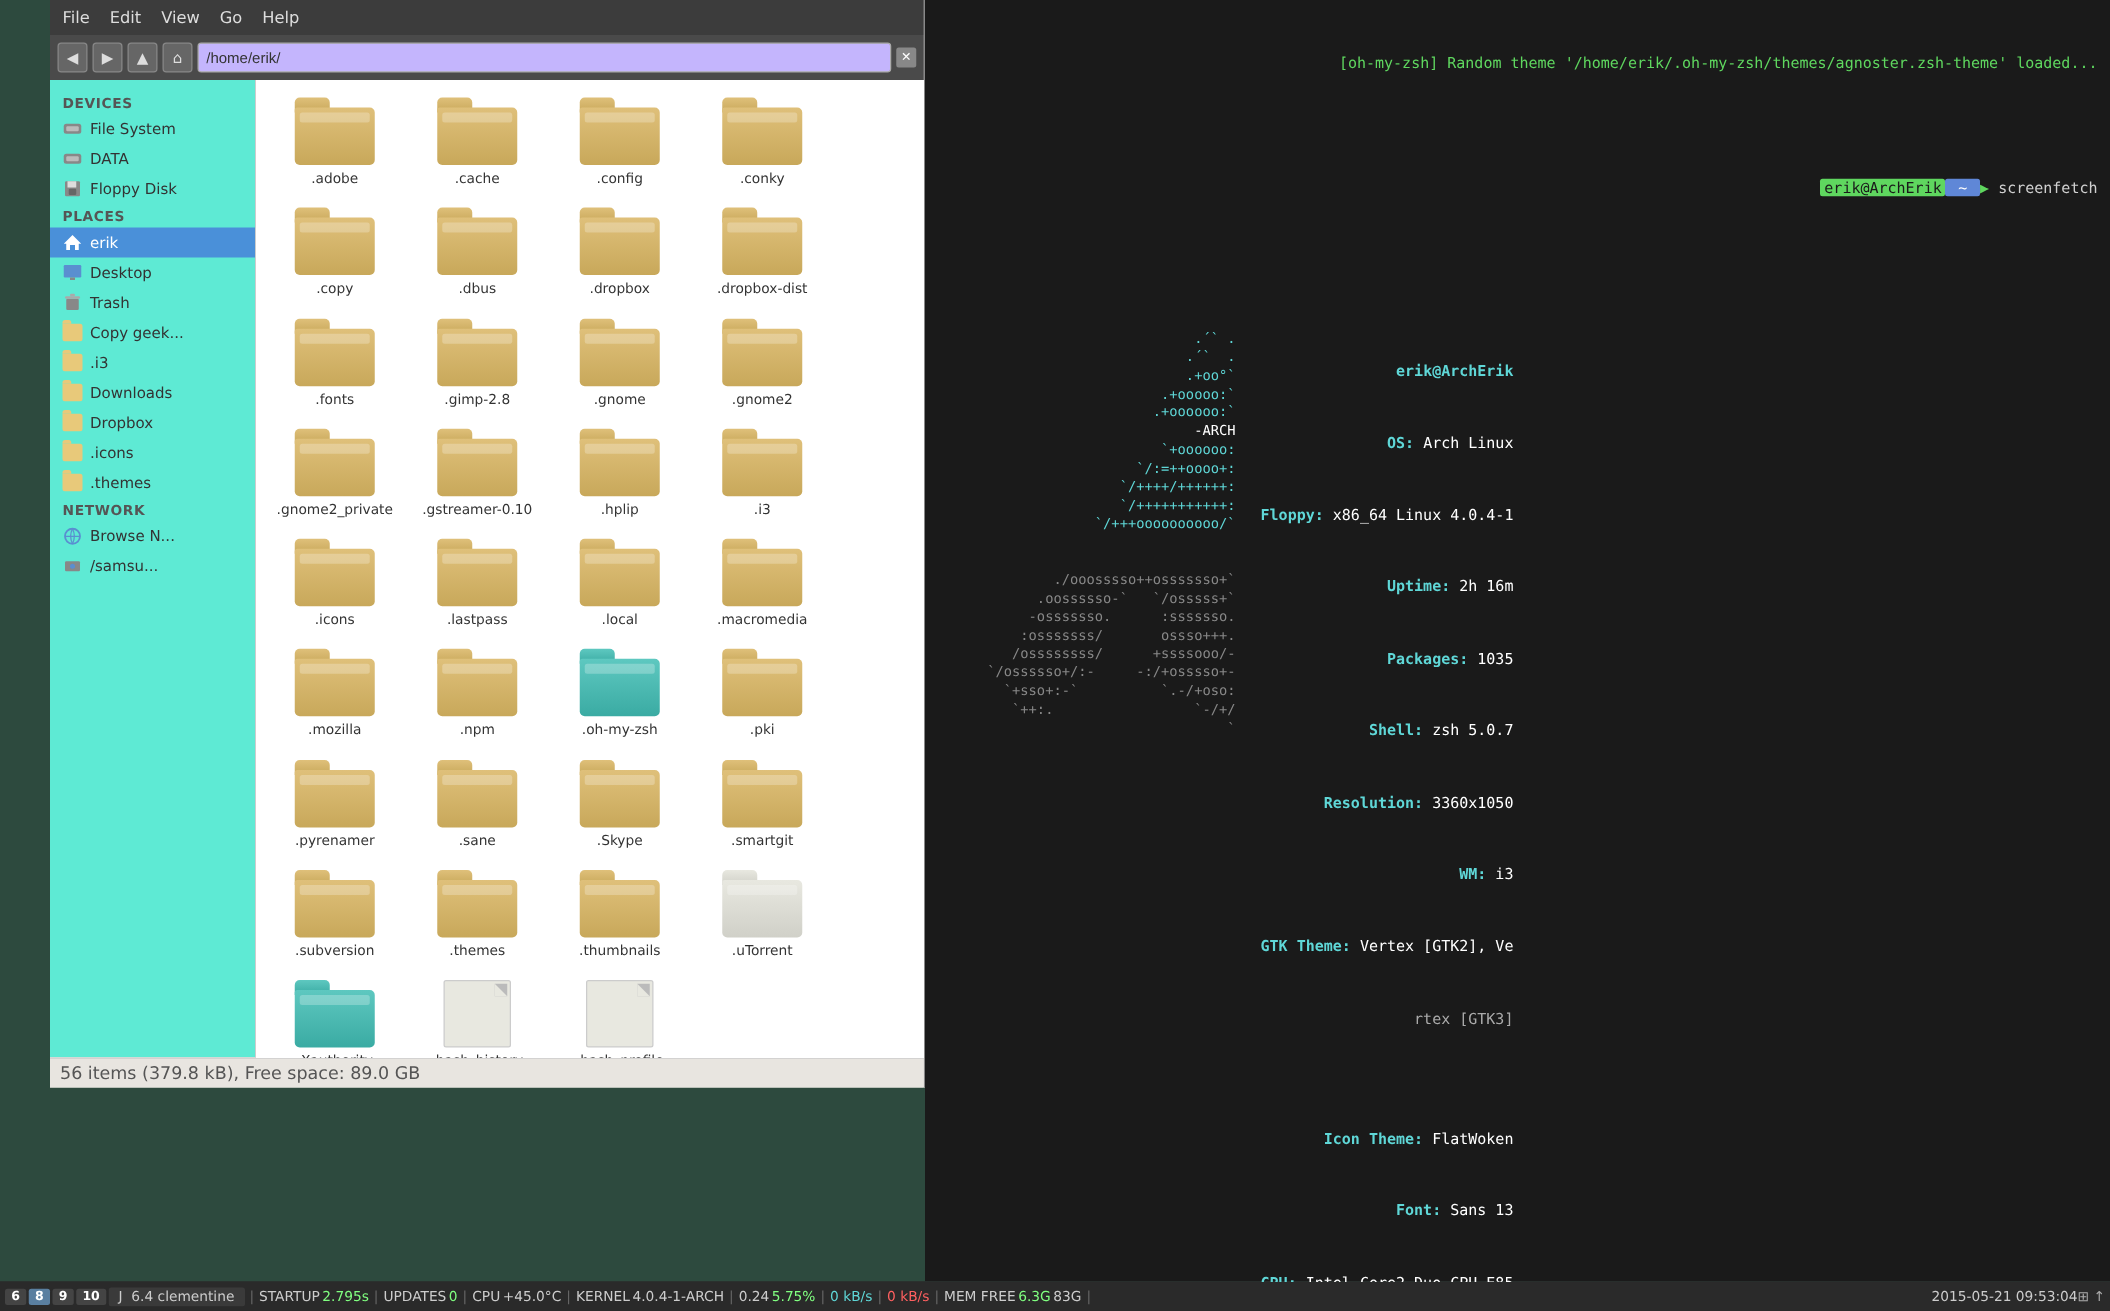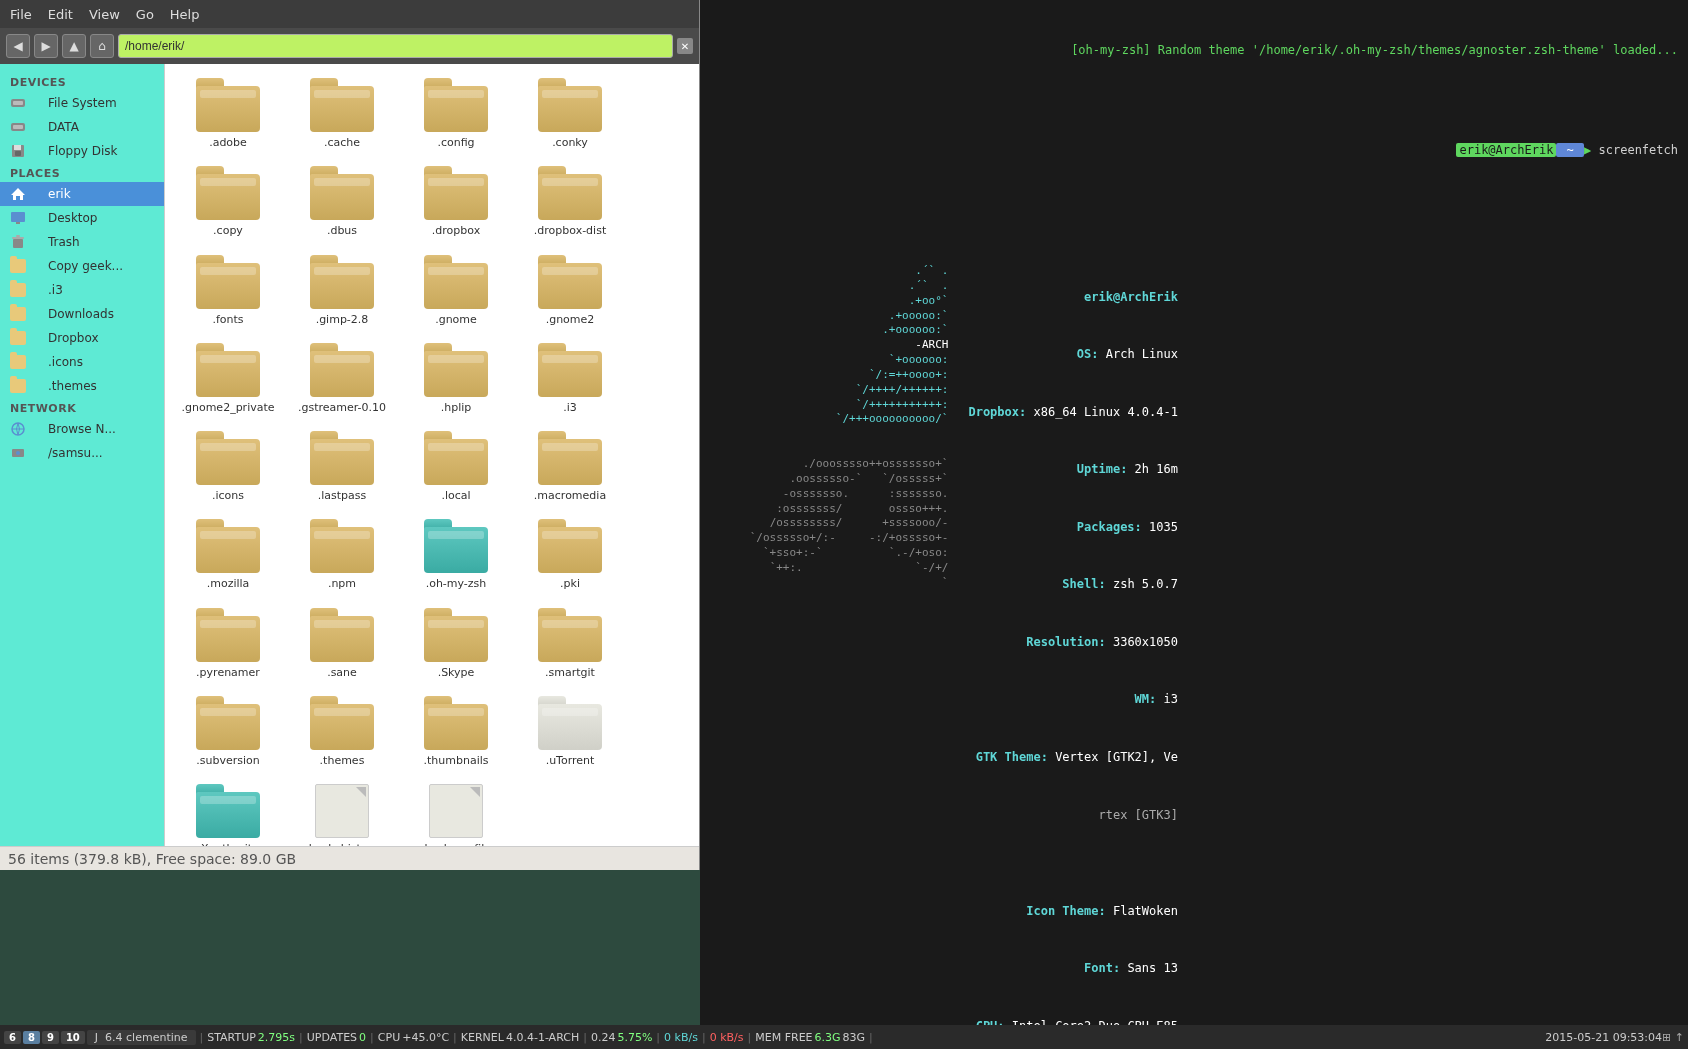--- a/index.html
+++ b/index.html
@@ -22,20 +22,21 @@
     }
 
     
     .file-manager {
       width: 700px;
       height: 870px;
       background: #f0ede8;
       display: flex;
       flex-direction: column;
       border-right: 1px solid #888;
+      margin-left: 40px;
     }
 
     
     .menubar {
       background: #3c3c3c;
       color: #ddd;
       display: flex;
       gap: 16px;
       padding: 4px 10px;
       font-size: 13px;
@@ -61,21 +62,21 @@
       width: 24px;
       height: 24px;
       display: flex;
       align-items: center;
       justify-content: center;
       cursor: pointer;
       font-size: 12px;
     }
     .location-bar {
       flex: 1;
-      background: #bef264;
+      background: #c4b5fd;
       border: 1px solid #aaa;
       border-radius: 3px;
       padding: 2px 6px;
       font-size: 12px;
       height: 24px;
       color: #333;
     }
     .toolbar-close {
       background: #888;
       border: none;
@@ -109,21 +110,21 @@
       font-size: 11px;
       font-weight: bold;
       color: #555;
       padding: 4px 10px 2px;
       text-transform: uppercase;
       letter-spacing: 0.5px;
     }
     .sidebar-item {
       display: flex;
       align-items: center;
-      gap: 22px;
+      gap: 6px;
       padding: 4px 10px;
       cursor: pointer;
       color: #333;
       font-size: 12px;
     }
     .sidebar-item.active {
       background: #4a90d9;
       color: white;
     }
     .sidebar-icon {
@@ -800,21 +801,21 @@
 <span style="color:#888">        :osssssss/       ossso+++.</span>
 <span style="color:#888">       /ossssssss/      +ssssooo/-</span>
 <span style="color:#888">      `/ossssso+/:-     -:/+osssso+-</span>
 <span style="color:#888">        `+sso+:-`          `.-/+oso:</span>
 <span style="color:#888">         `++:.                 `-/+/</span>
 <span style="color:#888">                                   `</span>
         </div>
         <div class="screenfetch-info">
           <div><span class="t-cyan t-bold">erik@ArchErik</span></div>
           <div><span class="t-cyan t-bold">OS:</span> <span class="t-white">Arch Linux</span></div>
-          <div><span class="t-cyan t-bold">Dropbox:</span> <span class="t-white">x86_64 Linux 4.0.4-1</span></div>
+          <div><span class="t-cyan t-bold">Floppy:</span> <span class="t-white">x86_64 Linux 4.0.4-1</span></div>
           <div><span class="t-cyan t-bold">Uptime:</span> <span class="t-white">2h 16m</span></div>
           <div><span class="t-cyan t-bold">Packages:</span> <span class="t-white">1035</span></div>
           <div><span class="t-cyan t-bold">Shell:</span> <span class="t-white">zsh 5.0.7</span></div>
           <div><span class="t-cyan t-bold">Resolution:</span> <span class="t-white">3360x1050</span></div>
           <div><span class="t-cyan t-bold">WM:</span> <span class="t-white">i3</span></div>
           <div><span class="t-cyan t-bold">GTK Theme:</span> <span class="t-white">Vertex [GTK2], Ve</span></div>
           <div style="margin-left:0"><span style="color:#aaa">rtex [GTK3]</span></div>
           <br>
           <div><span class="t-cyan t-bold">Icon Theme:</span> <span class="t-white">FlatWoken</span></div>
           <div><span class="t-cyan t-bold">Font:</span> <span class="t-white">Sans 13</span></div>

